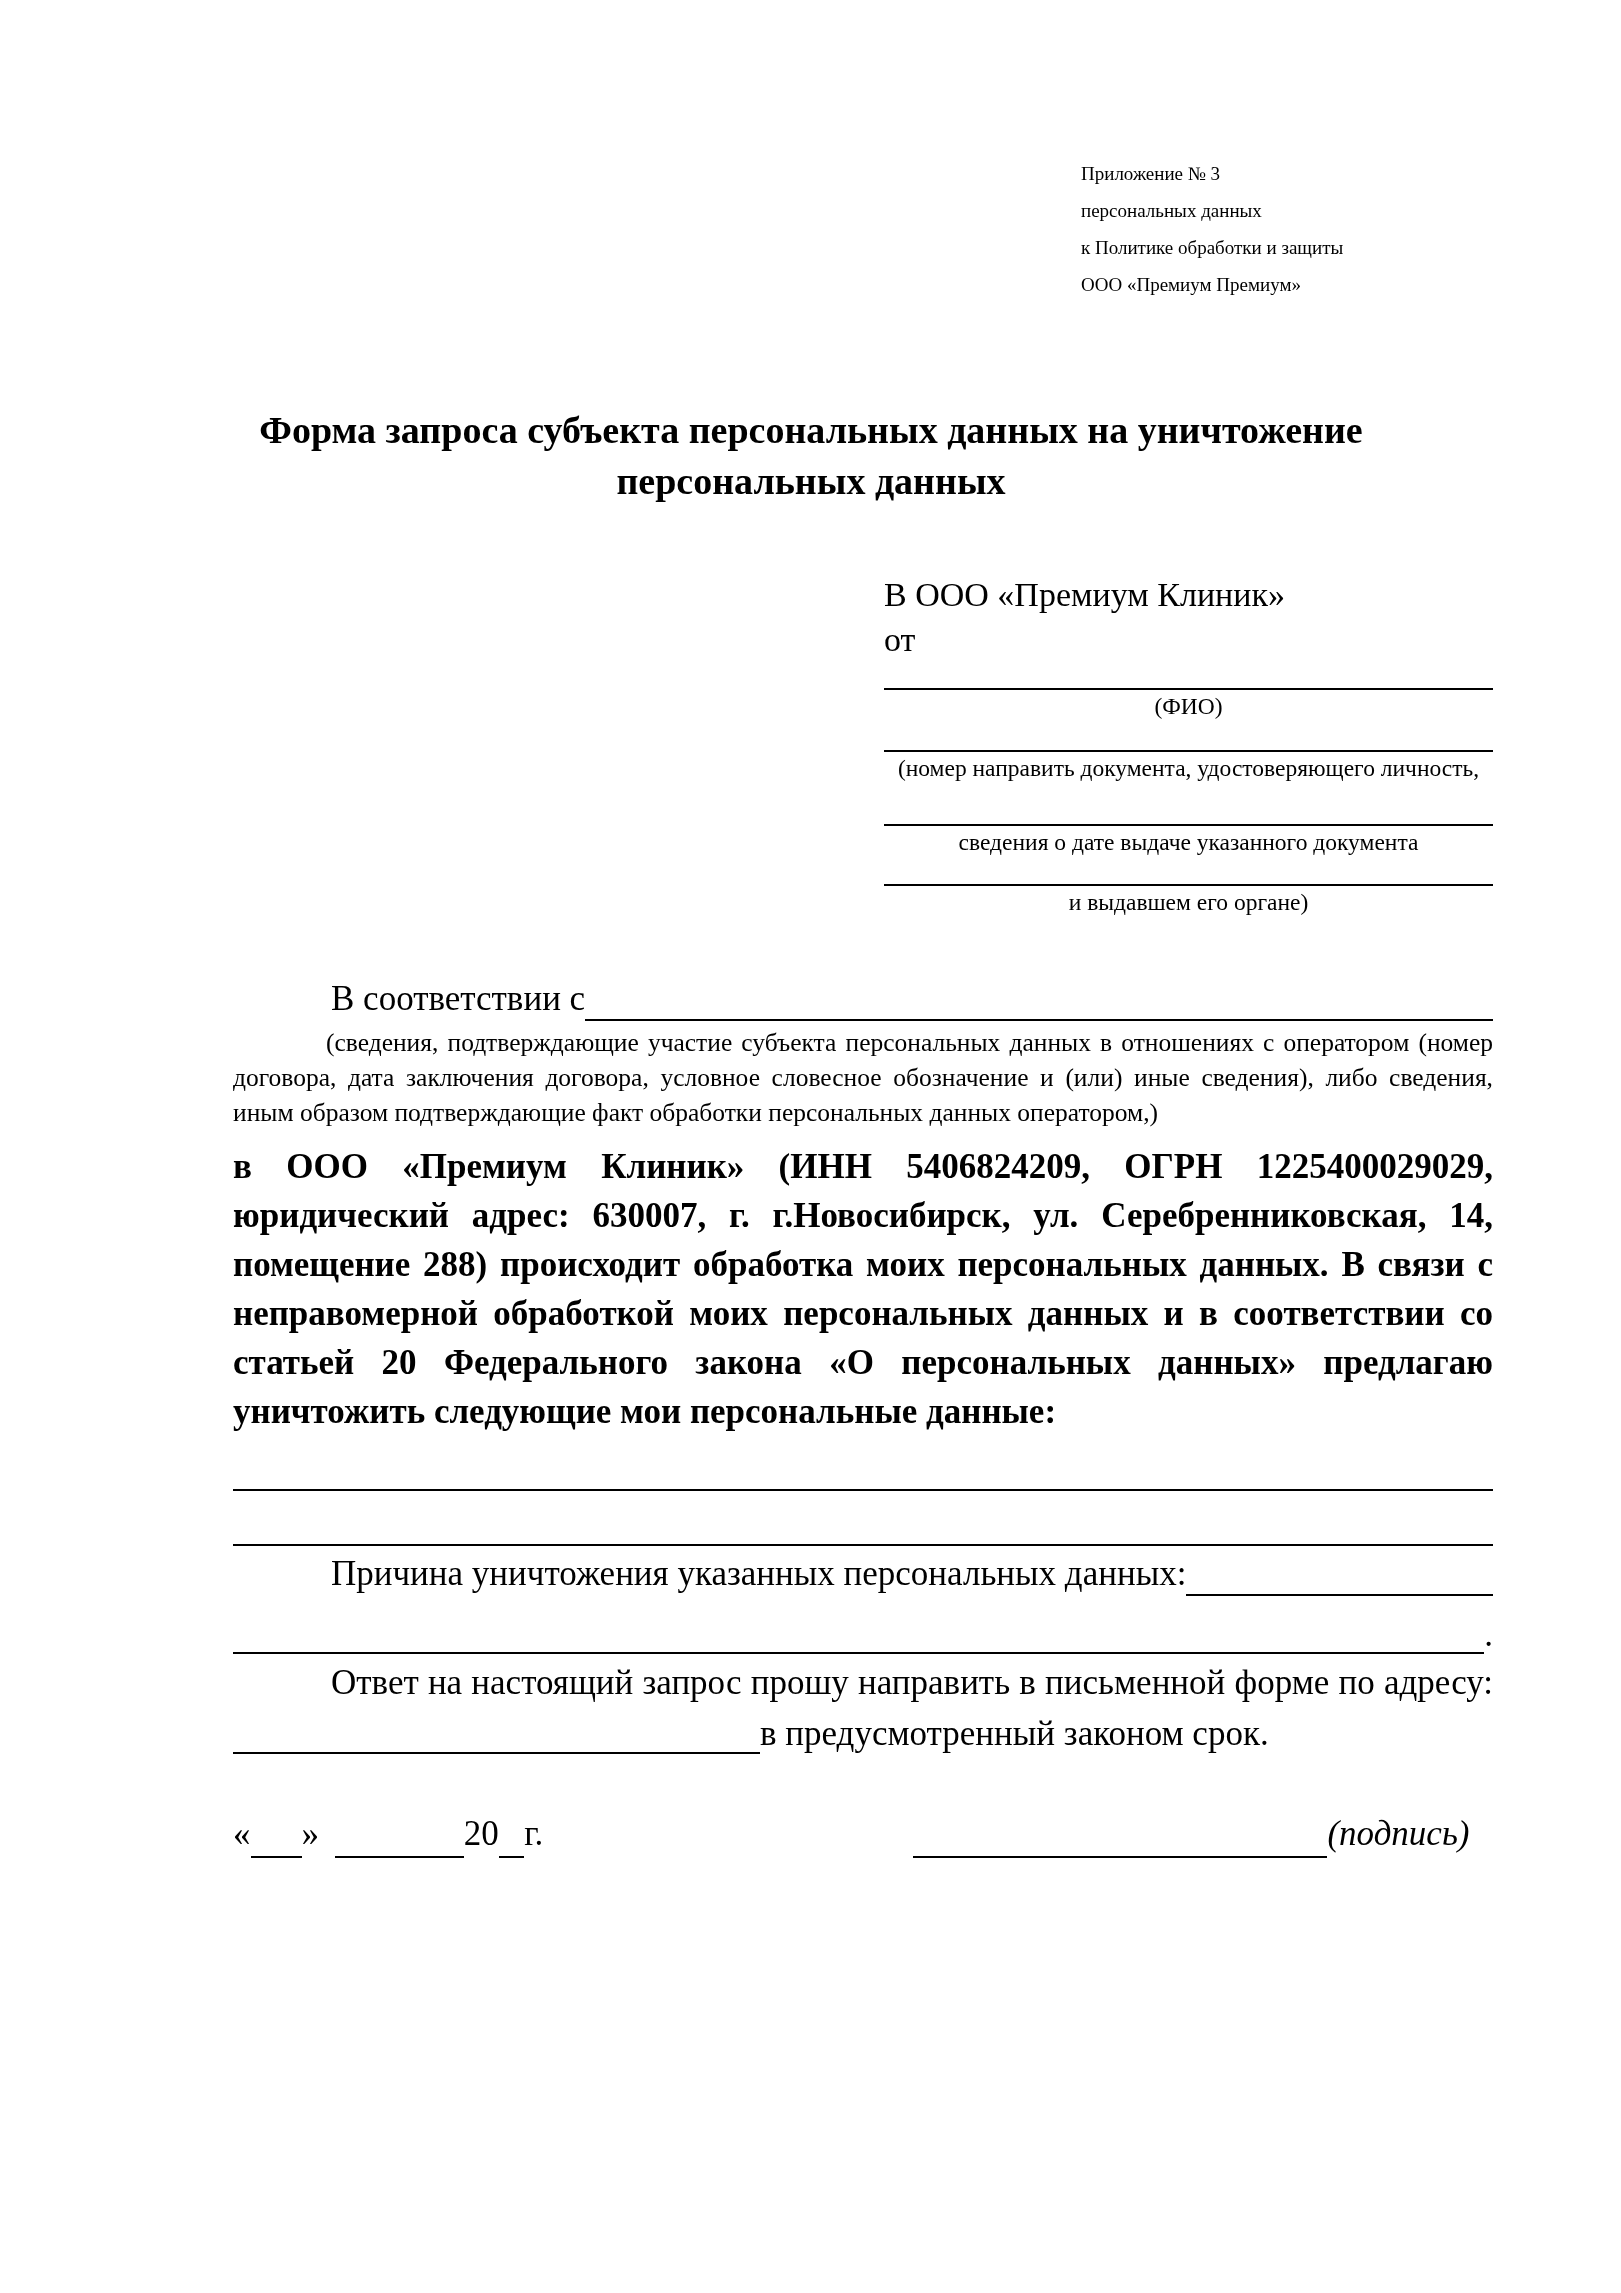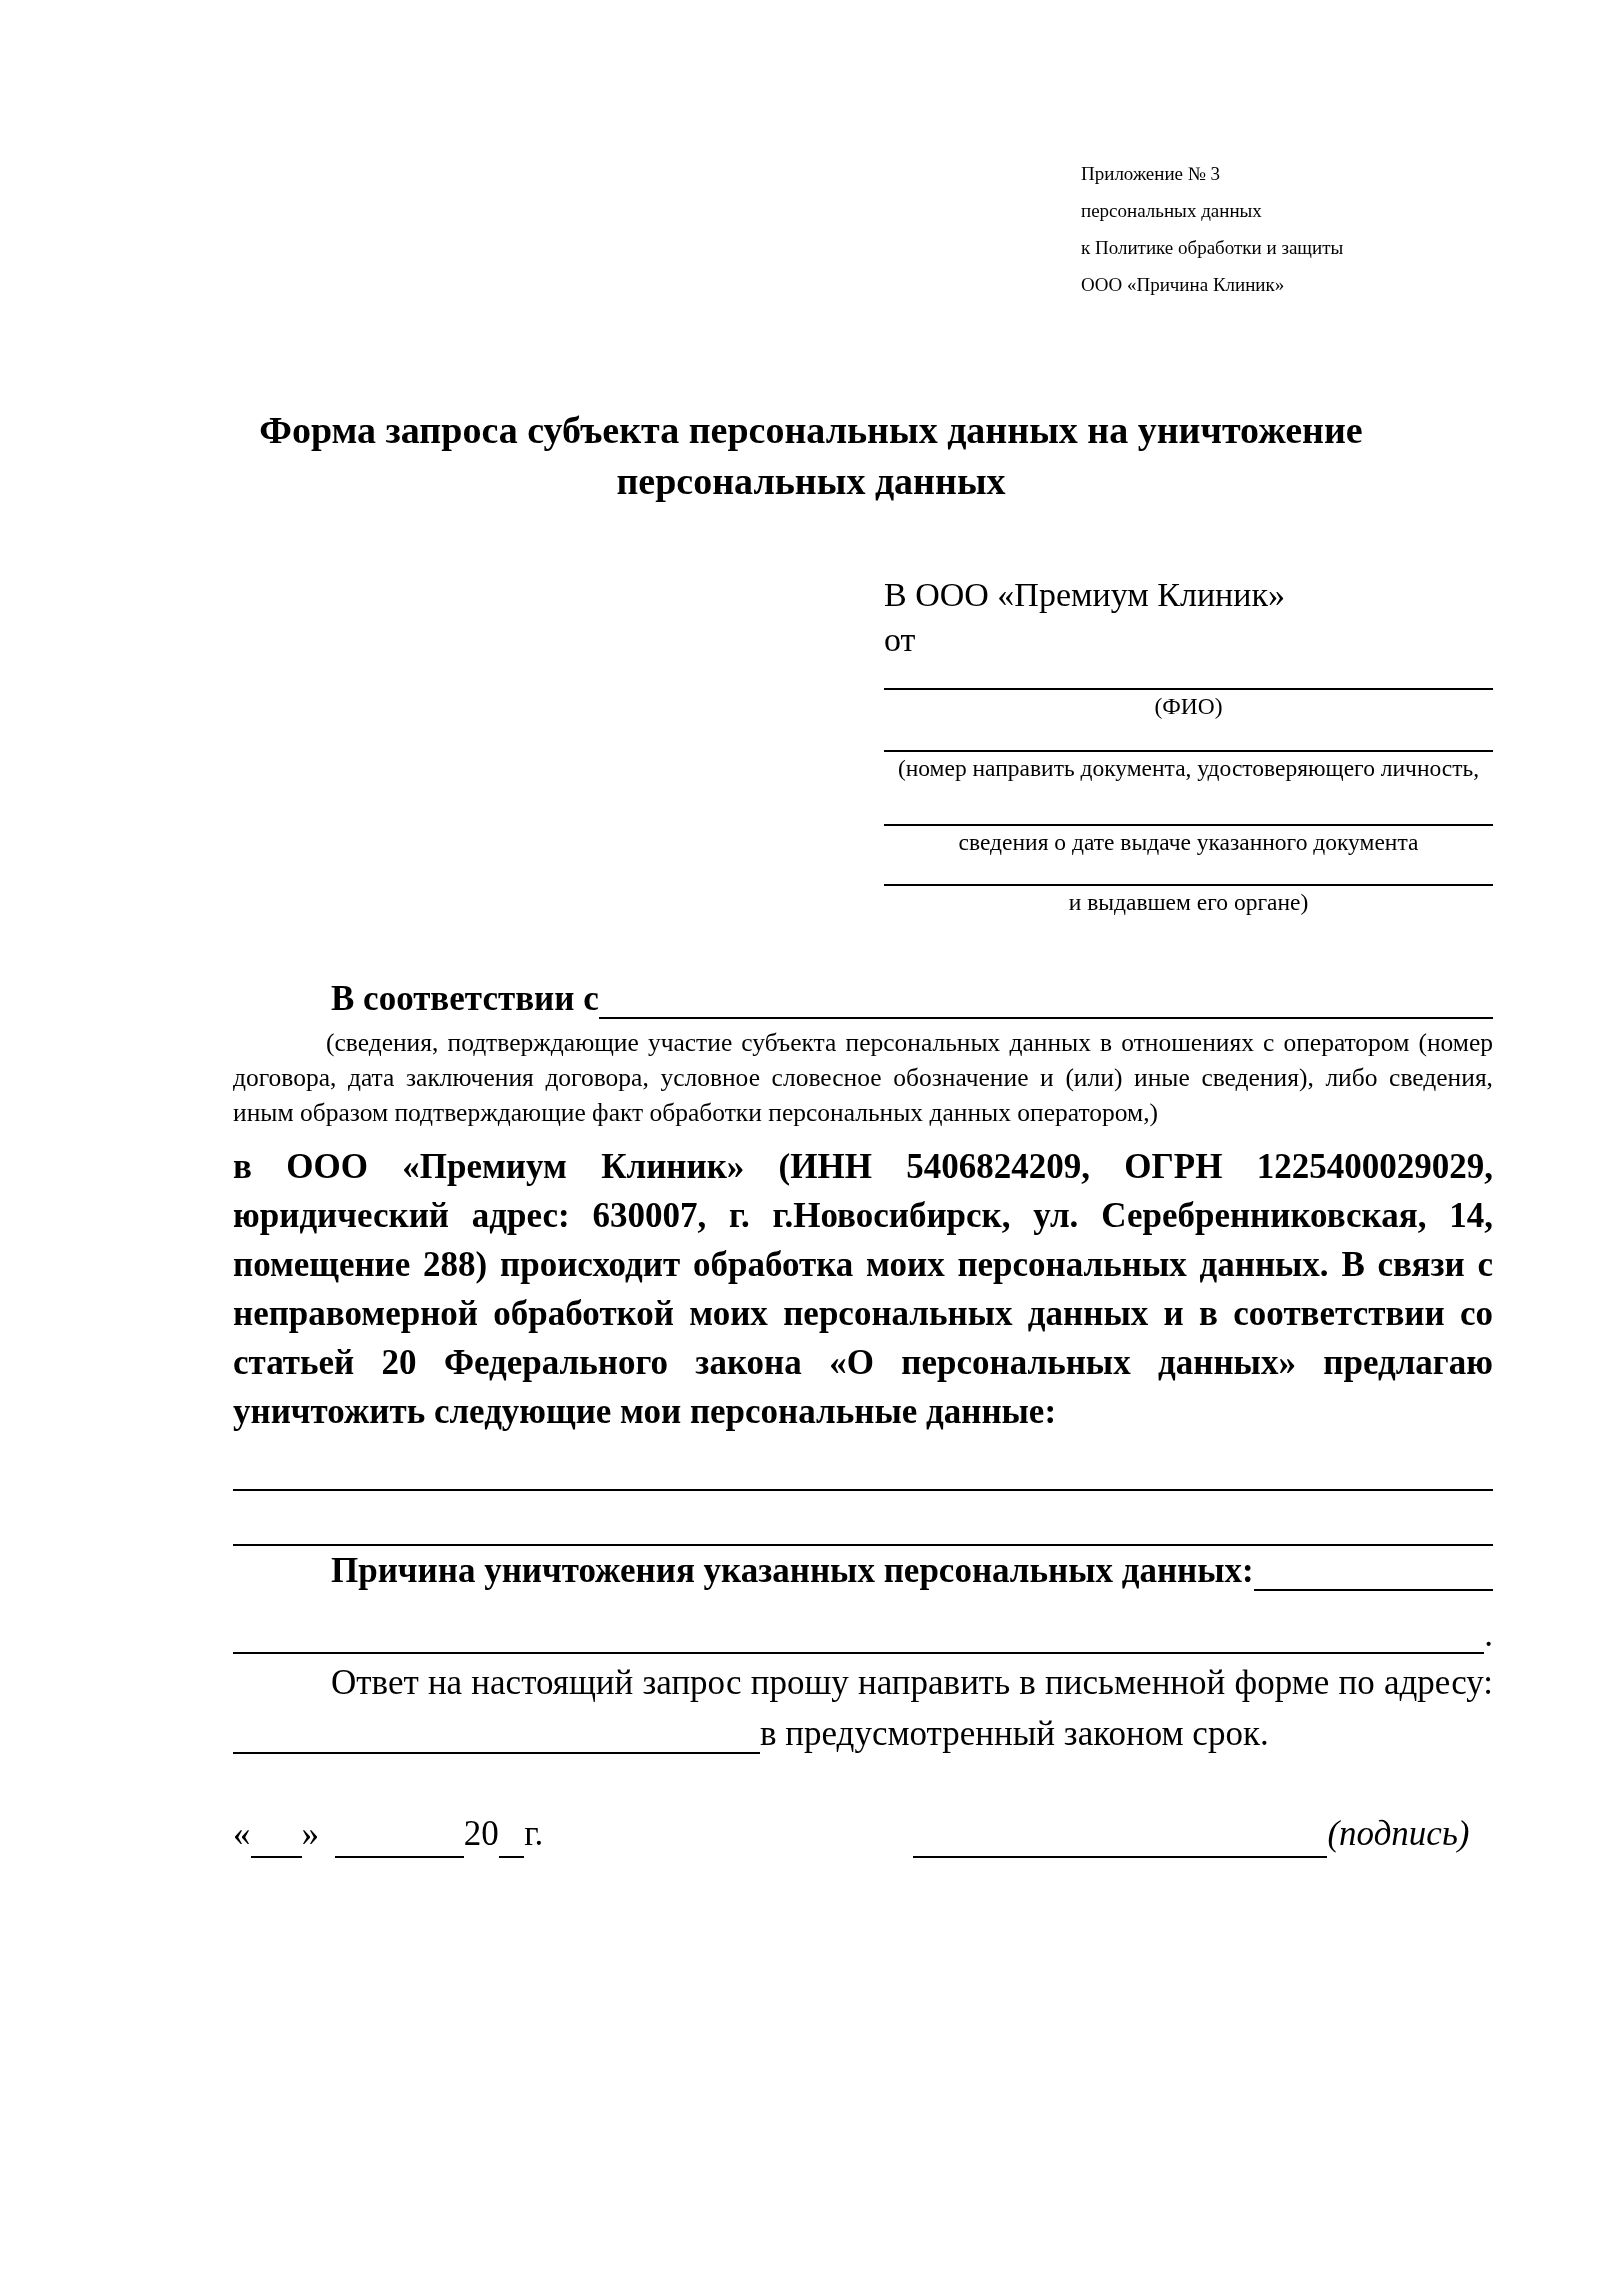--- a/index.html
+++ b/index.html
@@ -27,21 +27,21 @@
   }
   
   .addressee{margin-left:651px;width:609px;margin-top:65px;font-size:34px;line-height:45px;}
   .write-line{border-bottom:2px solid #000;}
   .wl-1{height:25.5px;}
   .wl-2{height:29px;}
   .wl-3{height:41px;}
   .wl-4{height:27.4px;}
   .caption{font-size:23.5px;line-height:29px;text-align:center;margin-top:2px;}
   
-  .flex-line{display:flex;align-items:flex-start;font-weight:bold;}
+  .flex-line{display:flex;align-items:center;}
   .flex-line .label{white-space:nowrap;}
   .fill{flex:1 1 auto;border-bottom:2.9px solid #000;height:43px;}
   .accordance{margin-top:57px;}
   .accordance .pad{width:98px;flex:0 0 auto;}
   .reason .pad{width:98px;flex:0 0 auto;}
   .note{font-size:25.5px;line-height:35px;text-align:justify;text-indent:93px;margin-top:2px;}
   .paragraph{text-align:justify;margin-top:12px;font-weight:bold;}
   .blank-row{height:53px;border-bottom:2.9px solid #000;}
   .blank-row.with-dot{display:flex;align-items:flex-end;border-bottom:none;}
   .blank-row.with-dot .fill{height:53px;}
@@ -62,21 +62,21 @@
 </style>
 </head>
 <body>
 
 <div class="page">
 
   <div class="doc-header">
     <div>Приложение № 3</div>
     <div>персональных данных</div>
     <div>к Политике обработки и защиты</div>
-    <div>ООО «Причина Клиник»</div>
+    <div>ООО «Премиум Премиум»</div>
   </div>
 
   <div class="doc-title">Форма запроса субъекта персональных данных на уничтожение персональных данных</div>
 
   <div class="addressee">
     <div>В ООО «Премиум Клиник»</div>
     <div>от</div>
 
     <div class="write-line wl-1"></div>
     <div class="caption">(ФИО)</div>

